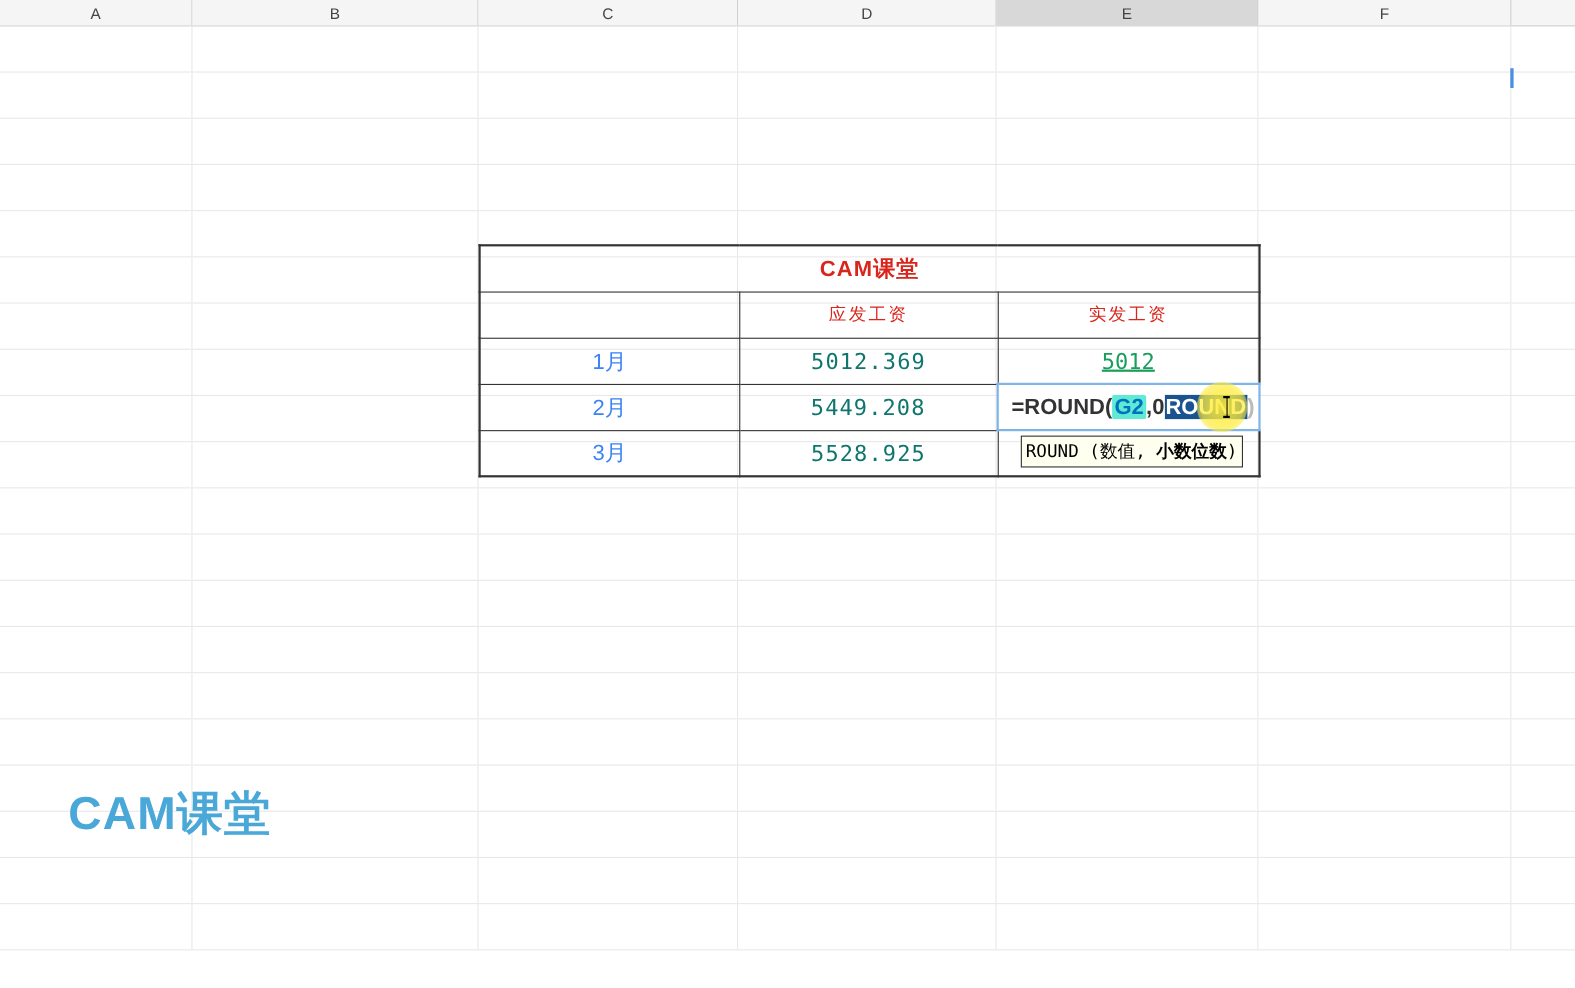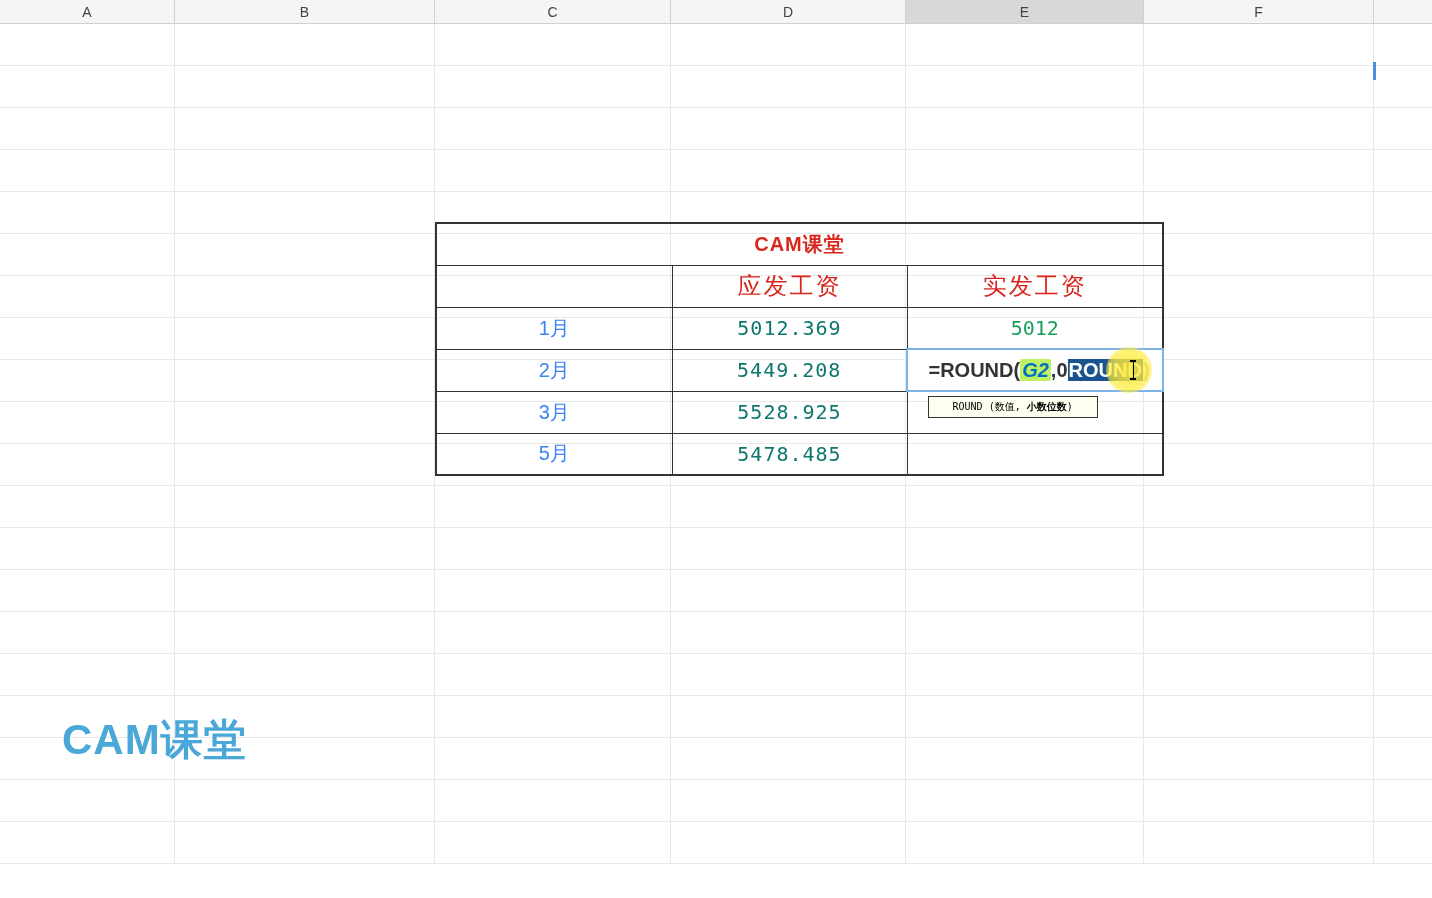--- a/index.html
+++ b/index.html
@@ -76,69 +76,69 @@
       border: 2px solid #333;
     }
     .data-table td, .data-table th {
       border: 1px solid #333;
       text-align: center;
       vertical-align: middle;
       font-size: 20px;
     }
     .dt-c { width: 236px; height: 42px; }
     .dt-d { width: 235px; height: 42px; }
-    .dt-e { width: 256px; height: 42px; }
+    .dt-e { width: 238px; height: 42px; }
     .title-row {
       height: 42px;
       color: #d9261c;
       font-size: 24px;
       font-weight: bold;
       letter-spacing: 1px;
     }
     .header-row td {
       color: #d9261c;
-      font-size: 24px;
+      font-size: 16px;
       letter-spacing: 2px;
     }
     .month-cell {
       color: #3b82f6;
       font-size: 20px;
     }
     .salary-cell {
       color: #0f766e;
       font-size: 20px;
       font-family: "Consolas", monospace;
       letter-spacing: 1px;
     }
     .result-cell {
       color: #1a9e5c;
       font-size: 20px;
       font-family: "Consolas", monospace;
+      text-decoration: underline;
     }
     
     
     .formula-cell {
       text-align: left;
       padding-left: 8px;
       font-size: 19px;
       font-family: Arial, monospace;
       font-weight: bold;
       position: relative;
       border: 2px solid #7eb5e8 !important;
       background: #fff;
     }
     .formula-eq { color: #333; }
     .formula-func { color: #333; }
     .formula-paren { color: #333; }
     .formula-ref { 
       color: #0070c0;
-      background: #bef264;
+      background: #5eead4;
       padding: 0 2px;
       border-radius: 2px;
-      font-style: italic;
     }
     .formula-comma { color: #333; }
     .formula-arg { color: #333; }
     .formula-highlight {
       background: #1a5490;
       color: #fff;
       padding: 0 1px;
     }
     
     
@@ -181,22 +181,22 @@
       left: 1px;
     }
     
     
     .tooltip {
       position: absolute;
       top: 196px;
       left: 488px;
       background: #fffff0;
       border: 1px solid #333;
-      padding: 3px 24px;
-      font-size: 10px;
+      padding: 3px 4px;
+      font-size: 16px;
       font-family: "SimSun", monospace;
       z-index: 5;
       white-space: nowrap;
     }
     .tooltip-bold {
       font-weight: bold;
     }
     
     
     .watermark {
@@ -425,24 +425,19 @@
       <td class="dt-c month-cell">3月</td>
       <td class="dt-d salary-cell">5528.925</td>
       <td class="dt-e" style="position:relative">
         <div class="tooltip" style="position:absolute; top:4px; left:20px;">
           <span>ROUND</span>
           <span>(数值,</span>
           <span class="tooltip-bold">小数位数</span><span>)</span>
         </div>
       </td>
     </tr>
-    <tr>
-      <td class="dt-c month-cell">5月</td>
-      <td class="dt-d salary-cell">5478.485</td>
-      <td class="dt-e"></td>
-    </tr>
   </tbody>
     </table>
 </div>
 
 <div class="right-marker"></div>
 
 <div class="watermark">CAM课堂</div>
 
 </body></html>

